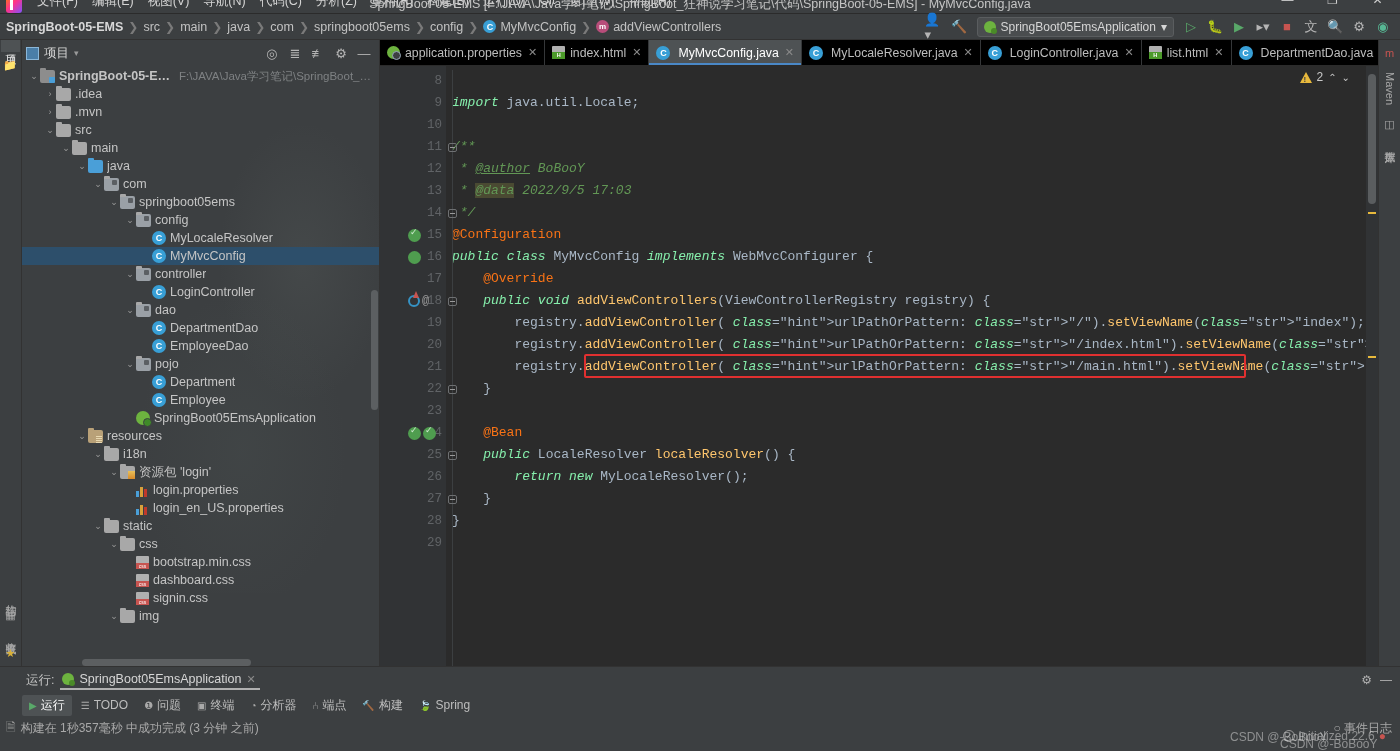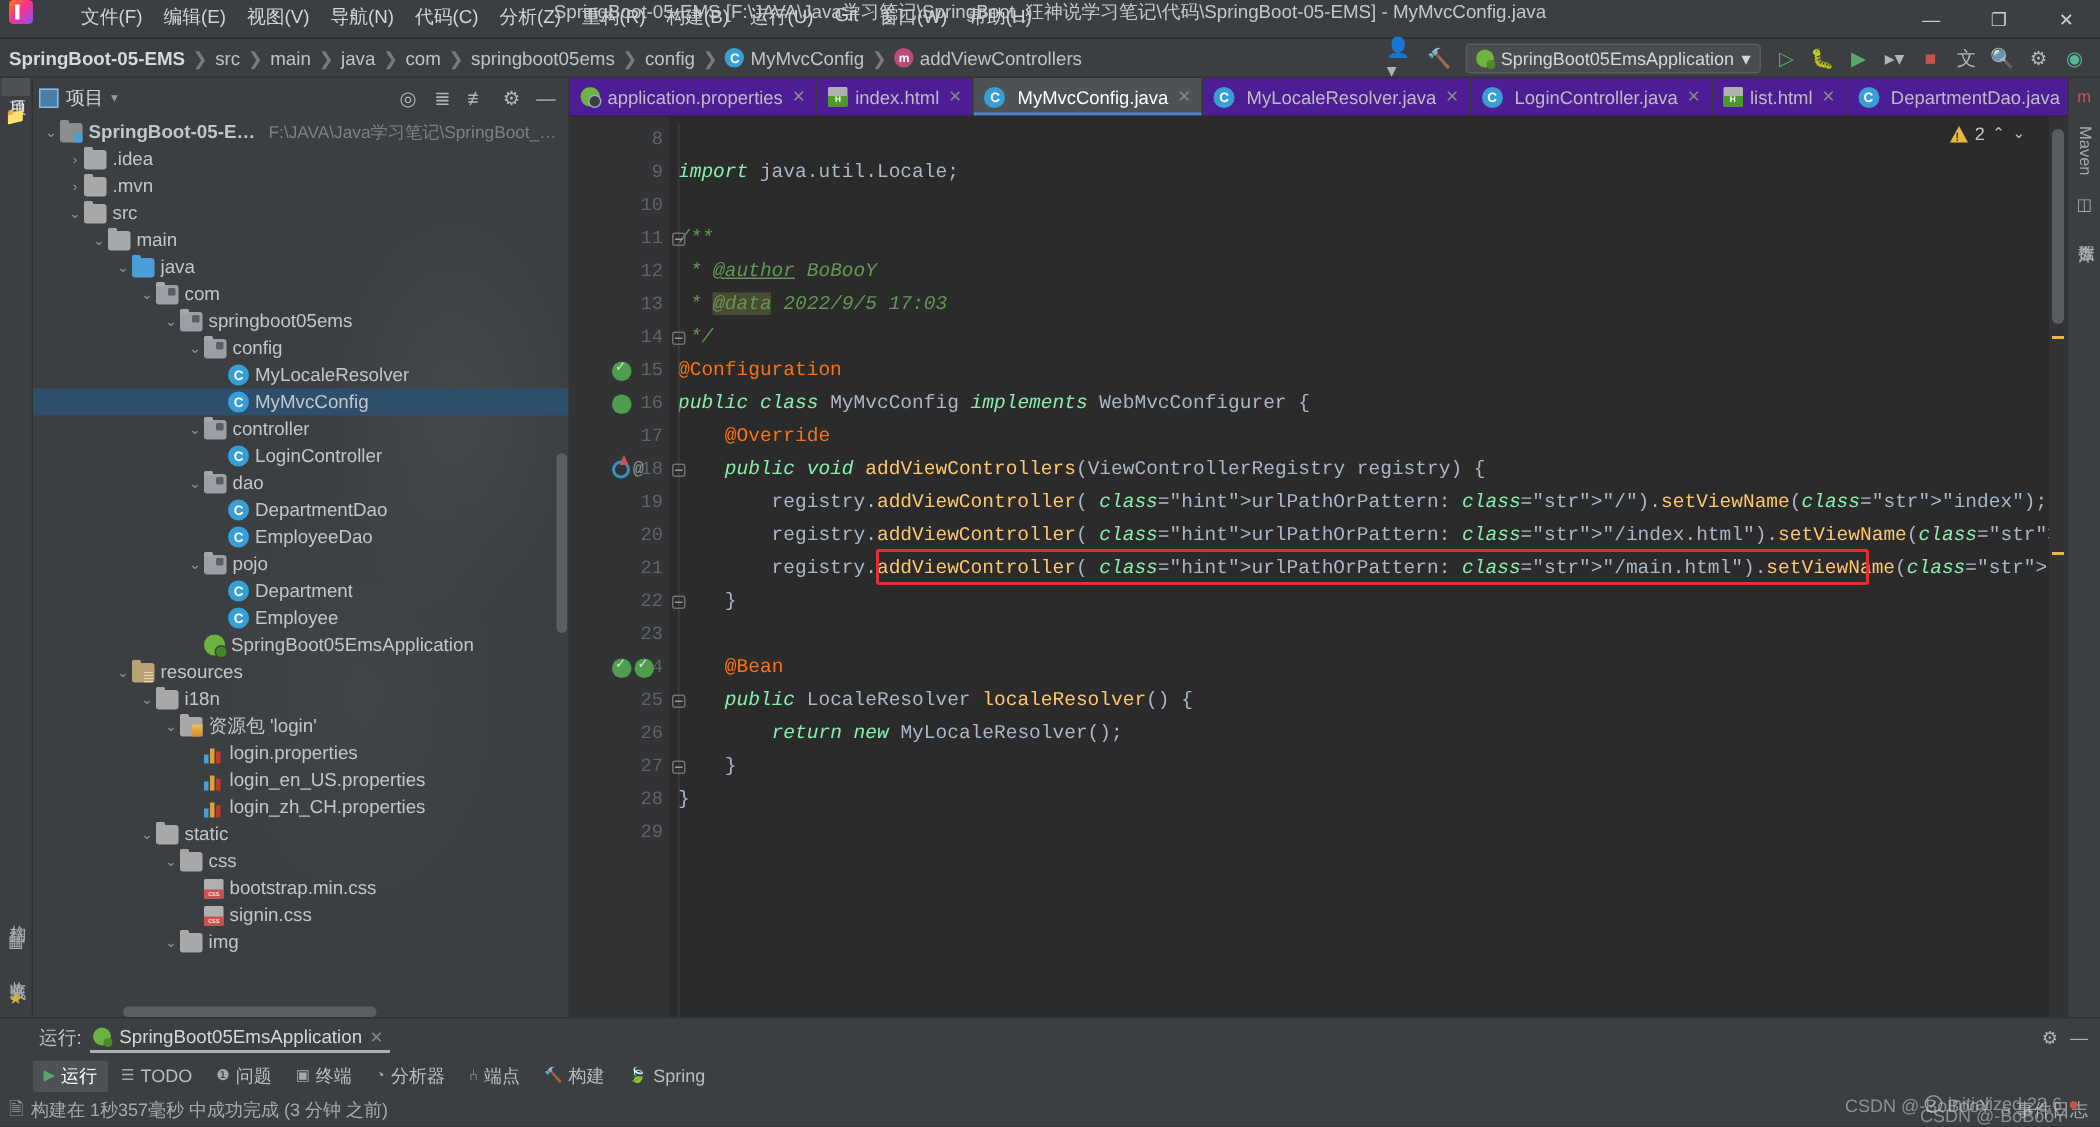--- a/index.html
+++ b/index.html
@@ -4,22 +4,22 @@
 <style>
   * { box-sizing: border-box; margin:0; padding:0; }
   html,body { width:1400px; height:751px; overflow:hidden; }
   body {
     font-family: "Liberation Sans", sans-serif;
     background:#3c3f41; color:#bbbbbb; font-size:12px;
     position:relative;
   }
   
   #titlebar {
-    height:26px; background:#3c3f41; display:flex; align-items:flex-start;
-    position:relative; border-bottom:1px solid #2b2b2b;gap:17px;
+    height:14px; background:#3c3f41; display:flex; align-items:flex-end;
+    position:relative; border-bottom:1px solid #2b2b2b;
   }
   #app-logo {
     width:16px; height:16px; margin:0 8px 0 6px; border-radius:3px;
     background:linear-gradient(135deg,#f97a12 0%,#ff318c 45%,#7f52ff 100%);
     position:relative; flex:none;
   }
   #app-logo:after{content:"";position:absolute;left:4px;top:3px;width:3px;height:10px;background:#fff;}
   .menu-item {
     padding:3px 7px; color:#d4d4d4; font-size:12.5px; white-space:nowrap; cursor:default;
   }
@@ -99,21 +99,21 @@
   .cssic{width:13px;height:13px;margin-right:4px;flex:none;background:#b0b0b0;border-radius:1px;position:relative;}
   .cssic:after{content:"css";position:absolute;left:0;bottom:0;right:0;height:6px;background:#c75450;color:#fff;
     font-size:5px;line-height:6px;text-align:center;}
   .tlabel { overflow:hidden; text-overflow:ellipsis; }
   .tpath { color:#7e8183; font-size:11.5px; margin-left:7px; overflow:hidden; text-overflow:ellipsis; }
   #tree-hscroll{position:absolute;left:60px;right:24px;bottom:0;height:7px;background:#3c3f41;}
   #tree-hscroll i{display:block;width:62%;height:100%;background:#5c5f61;border-radius:4px;}
   #tree-vscroll{position:absolute;right:1px;top:250px;width:7px;height:120px;background:#5c5f61;border-radius:4px;}
   
   #editor-col { flex:1; display:flex; flex-direction:column; min-width:0; background:#2b2b2b; position:relative; }
-  #tabs { height:26px; background:#4c1d95; display:flex; align-items:stretch; flex:none;
+  #tabs { height:26px; background:#000000; display:flex; align-items:stretch; flex:none;
           border-bottom:1px solid #2b2b2b; overflow:hidden; }
   .etab { display:flex; align-items:center; gap:4px; padding:0 7px; font-size:12.3px;
           color:#bdbdbd; white-space:nowrap; border-right:1px solid #353739; }
   .etab.active { background:#4e5254; color:#ffffff; box-shadow: inset 0 -2px 0 0 #4a88c7; }
   .etab .x { color:#8a8a8a; font-size:11px; margin-left:2px; }
   .htmlic{width:13px;height:13px;margin-right:1px;flex:none;background:#b0b0b0;border-radius:1px;position:relative;}
   .htmlic:after{content:"H";position:absolute;left:0;bottom:0;right:0;height:7px;background:#4c9a2a;color:#fff;
     font-size:5.5px;line-height:7px;text-align:center;font-weight:bold;}
   .propsic{width:13px;height:13px;margin-right:1px;flex:none;border-radius:50%;background:#6db33f;position:relative;}
   .propsic:after{content:"";position:absolute;right:-1px;bottom:-1px;width:7px;height:7px;border-radius:50%;background:#3c3f41;border:1px solid #9ab;}
@@ -423,43 +423,39 @@
         </div>
         <div class="trow" style="padding-left: 102px;">
           <span class="twist"></span>
           <span class="propic">
             <i></i>
             <i></i>
             <i></i>
           </span>
           <span class="tlabel">login_en_US.properties</span>
         </div>
-        <div class="trow" style="padding-left: 102px;">
-          <span class="twist"></span>
-          <span class="propic">
-            <i></i>
-            <i></i>
-            <i></i>
-          </span>
-          <span class="tlabel">login_zh_CH.properties</span>
-        </div>
         <div class="trow" style="padding-left: 70px;">
           <span class="twist">⌄</span>
           <span class="ficon folder"></span>
           <span class="tlabel">static</span>
         </div>
         <div class="trow" style="padding-left: 86px;">
           <span class="twist">⌄</span>
           <span class="ficon folder"></span>
           <span class="tlabel">css</span>
         </div>
         <div class="trow" style="padding-left: 102px;">
           <span class="twist"></span>
           <span class="cssic"></span>
           <span class="tlabel">bootstrap.min.css</span>
+        </div>
+        <div class="trow" style="padding-left: 102px;">
+          <span class="twist"></span>
+          <span class="cssic"></span>
+          <span class="tlabel">dashboard.css</span>
         </div>
         <div class="trow" style="padding-left: 102px;">
           <span class="twist"></span>
           <span class="cssic"></span>
           <span class="tlabel">signin.css</span>
         </div>
         <div class="trow" style="padding-left: 86px;">
           <span class="twist">⌄</span>
           <span class="ficon folder"></span>
           <span class="tlabel">img</span>

